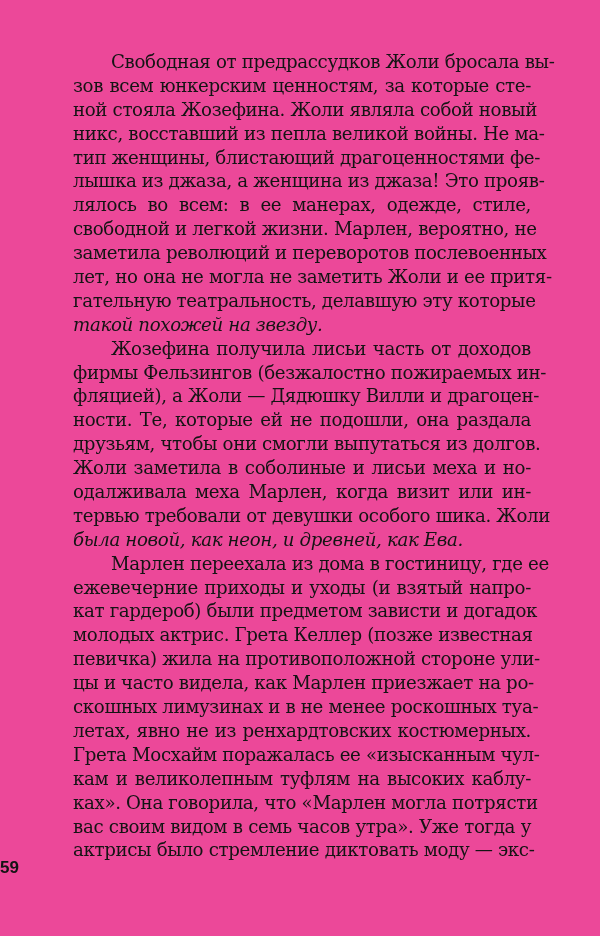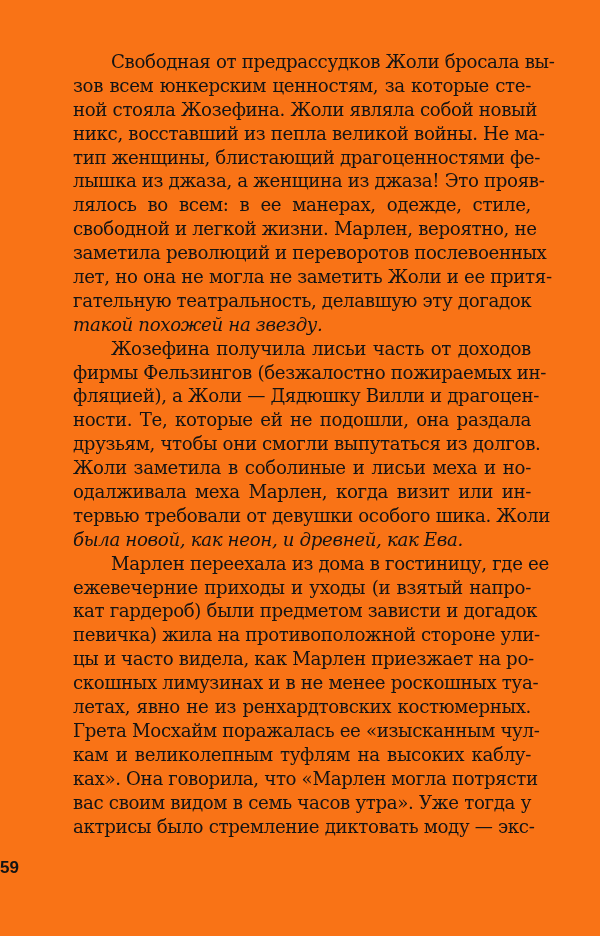--- a/index.html
+++ b/index.html
@@ -11,21 +11,21 @@
       width: 600px;
       height: 936px;
       position: relative;
       overflow: hidden;
     }
     .page {
       position: absolute;
       left: 0; top: 0;
       width: 600px;
       height: 936px;
-      background: #f97316;
+      background: #ec4899;
     }
     .text-block {
       position: absolute;
       left: 73px;
       top: 50px;
       width: 458px;
       font-family: "DejaVu Serif", serif;
       font-size: 18.2px;
       line-height: 23.9px;
       color: #141414;
@@ -67,36 +67,37 @@
     <span class="line indent">Свободная от предрассудков Жоли бросала вы-</span>
     <span class="line">зов всем юнкерским ценностям, за которые сте-</span>
     <span class="line">ной стояла Жозефина. Жоли являла собой новый</span>
     <span class="line">никс, восставший из пепла великой войны. Не ма-</span>
     <span class="line">тип женщины, блистающий драгоценностями фе-</span>
     <span class="line">лышка из джаза, а женщина из джаза! Это прояв-</span>
     <span class="line">лялось во всем: в ее манерах, одежде, стиле,</span>
     <span class="line">свободной и легкой жизни. Марлен, вероятно, не</span>
     <span class="line">заметила революций и переворотов послевоенных</span>
     <span class="line">лет, но она не могла не заметить Жоли и ее притя-</span>
-    <span class="line">гательную театральность, делавшую эту догадок</span>
+    <span class="line">гательную театральность, делавшую эту которые</span>
     <span class="line last">такой похожей на звезду.</span>
 
     <span class="line indent">Жозефина получила лисьи часть от доходов</span>
     <span class="line">фирмы Фельзингов (безжалостно пожираемых ин-</span>
     <span class="line">фляцией), а Жоли — Дядюшку Вилли и драгоцен-</span>
     <span class="line">ности. Те, которые ей не подошли, она раздала</span>
     <span class="line">друзьям, чтобы они смогли выпутаться из долгов.</span>
     <span class="line">Жоли заметила в соболиные и лисьи меха и но-</span>
     <span class="line">одалживала меха Марлен, когда визит или ин-</span>
     <span class="line">тервью требовали от девушки особого шика. Жоли</span>
     <span class="line last">была новой, как неон, и древней, как Ева.</span>
 
     <span class="line indent">Марлен переехала из дома в гостиницу, где ее</span>
     <span class="line">ежевечерние приходы и уходы (и взятый напро-</span>
     <span class="line">кат гардероб) были предметом зависти и догадок</span>
+    <span class="line">молодых актрис. Грета Келлер (позже известная</span>
     <span class="line">певичка) жила на противоположной стороне ули-</span>
     <span class="line">цы и часто видела, как Марлен приезжает на ро-</span>
     <span class="line">скошных лимузинах и в не менее роскошных туа-</span>
     <span class="line">летах, явно не из ренхардтовских костюмерных.</span>
     <span class="line">Грета Мосхайм поражалась ее «изысканным чул-</span>
     <span class="line">кам и великолепным туфлям на высоких каблу-</span>
     <span class="line">ках». Она говорила, что «Марлен могла потрясти</span>
     <span class="line">вас своим видом в семь часов утра». Уже тогда у</span>
     <span class="line">актрисы было стремление диктовать моду — экс-</span>
   </div>

